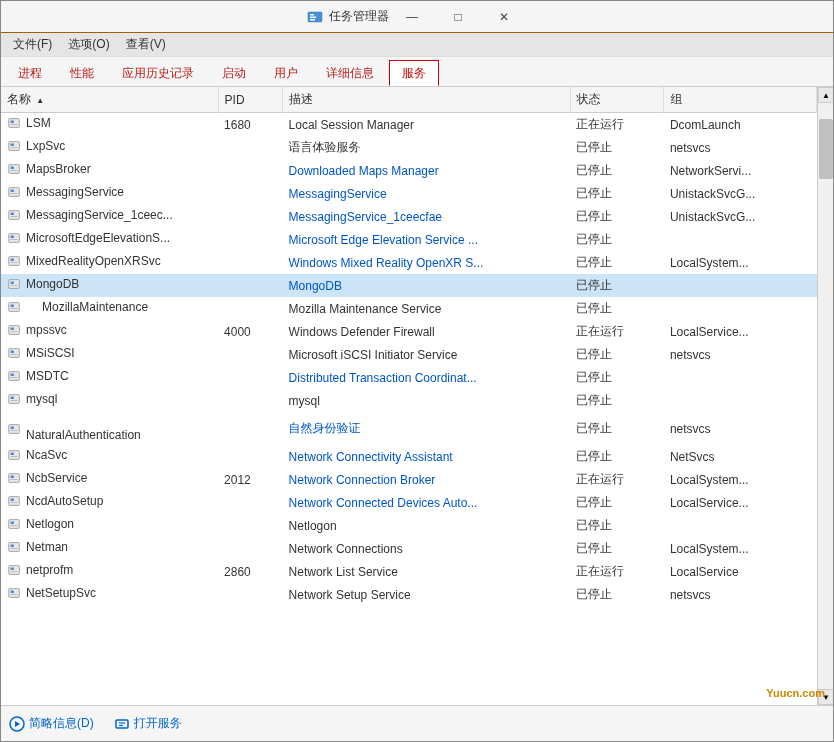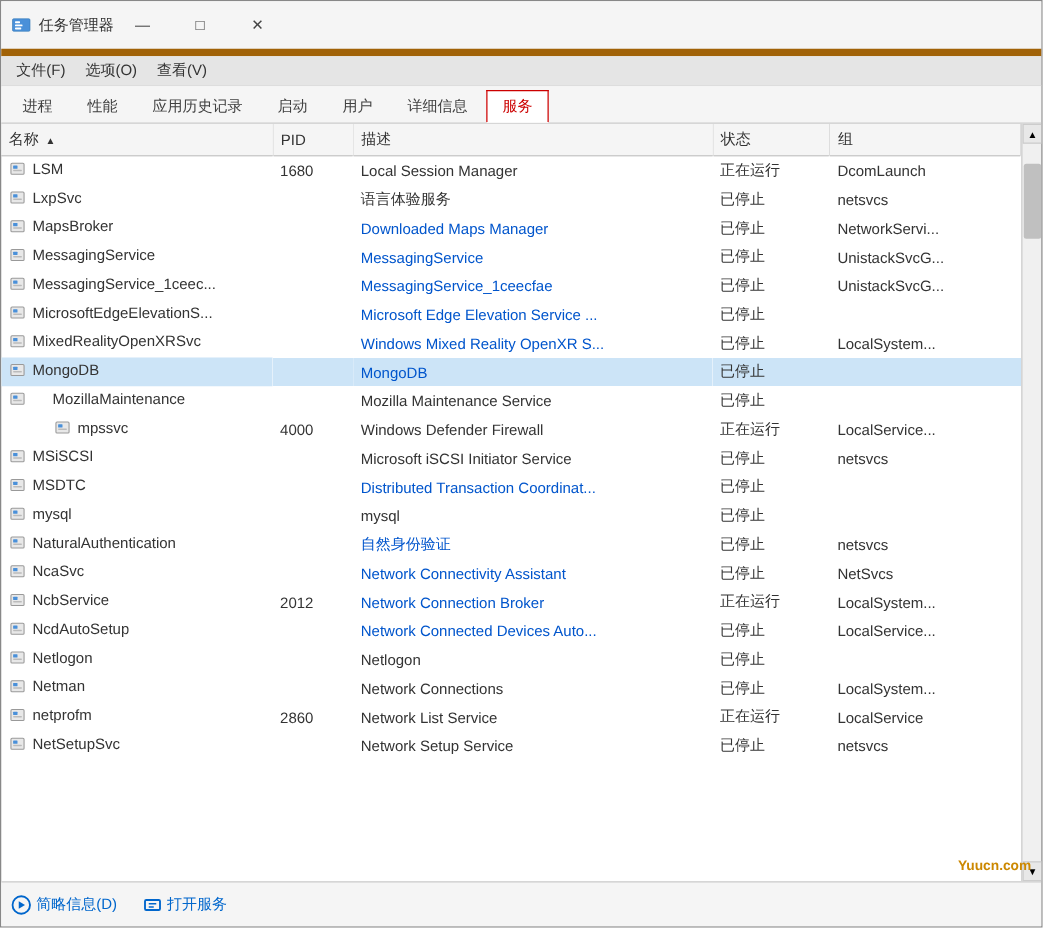--- a/index.html
+++ b/index.html
@@ -17,26 +17,26 @@
       width: 834px;
       height: 742px;
       background: #fff;
       border: 1px solid #888;
       display: flex;
       flex-direction: column;
       position: relative;
     }
     .title-bar {
       background: #f5f5f5;
-      height: 44px;
+      height: 32px;
       display: flex;
       align-items: center;
       padding: 0 8px;
-      border-bottom: 6px solid #a16207;
-      justify-content: flex-start;
+      border-bottom: 1px solid #a16207;
+      justify-content: center;
     }
     .title-bar-left {
       display: flex;
       align-items: center;
       gap: 6px;
     }
     .title-icon {
       width: 16px;
       height: 16px;
     }
@@ -81,21 +81,21 @@
       display: flex;
       align-items: flex-end;
       padding: 0 4px;
       background: #f5f5f5;
       border-bottom: 1px solid #ccc;
     }
     .tab {
       padding: 4px 12px;
       cursor: pointer;
       font-size: 12px;
-      color: #404040;
+      color: #b91c1c;
       height: 26px;
       display: flex;
       align-items: center;
       margin-right: 2px;
       border: 1px solid transparent;
     }
     .tab.active {
       background: #fff;
       border: 1px solid #cc0000;
       border-bottom: 1px solid #fff;
@@ -400,21 +400,21 @@
                     <rect x="4" y="9" width="8" height="1.2" fill="#bbb" rx="0.5"></rect>
                   </svg>
                   <span style="overflow: hidden; text-overflow: ellipsis; white-space: nowrap; margin-left: 16px;">MozillaMaintenance</span>
                 </td>
                 <td class="col-pid"></td>
                 <td class="col-desc">Mozilla Maintenance Service</td>
                 <td class="col-status">已停止</td>
                 <td class="col-group"></td>
               </tr>
               <tr>
-                <td class="col-name" style="display: flex; align-items: center; gap: 2px; margin-left: 36px;">
+                <td class="col-name" style="display: flex; align-items: center; gap: 2px;">
                   <svg width="14" height="14" viewBox="0 0 16 16" style="flex-shrink: 0; margin-right: 3px;">
                     <rect x="2" y="3" width="12" height="10" rx="1" fill="#e8e8e8" stroke="#999" stroke-width="1"></rect>
                     <rect x="4" y="5" width="4" height="3" fill="#4a90d9" rx="0.5"></rect>
                     <rect x="4" y="9" width="8" height="1.2" fill="#bbb" rx="0.5"></rect>
                   </svg>
                   <span style="overflow: hidden; text-overflow: ellipsis; white-space: nowrap;">mpssvc</span>
                 </td>
                 <td class="col-pid">4000</td>
                 <td class="col-desc">Windows Defender Firewall</td>
                 <td class="col-status" style="font-weight: 500;">正在运行</td>
@@ -462,21 +462,21 @@
                 <td class="col-status">已停止</td>
                 <td class="col-group"></td>
               </tr>
               <tr>
                 <td class="col-name" style="display: flex; align-items: center; gap: 2px;">
                   <svg width="14" height="14" viewBox="0 0 16 16" style="flex-shrink: 0; margin-right: 3px;">
                     <rect x="2" y="3" width="12" height="10" rx="1" fill="#e8e8e8" stroke="#999" stroke-width="1"></rect>
                     <rect x="4" y="5" width="4" height="3" fill="#4a90d9" rx="0.5"></rect>
                     <rect x="4" y="9" width="8" height="1.2" fill="#bbb" rx="0.5"></rect>
                   </svg>
-                  <span style="overflow: hidden; text-overflow: ellipsis; white-space: nowrap;">NaturalAuthentication</span>
+                  <span style="overflow: hidden; text-overflow: ellipsis; white-space: nowrap; margin-top: 13px;">NaturalAuthentication</span>
                 </td>
                 <td class="col-pid"></td>
                 <td class="col-desc" style="color: rgb(0, 85, 204);">自然身份验证</td>
                 <td class="col-status">已停止</td>
                 <td class="col-group">netsvcs</td>
               </tr>
               <tr>
                 <td class="col-name" style="display: flex; align-items: center; gap: 2px;">
                   <svg width="14" height="14" viewBox="0 0 16 16" style="flex-shrink: 0; margin-right: 3px;">
                     <rect x="2" y="3" width="12" height="10" rx="1" fill="#e8e8e8" stroke="#999" stroke-width="1"></rect>

